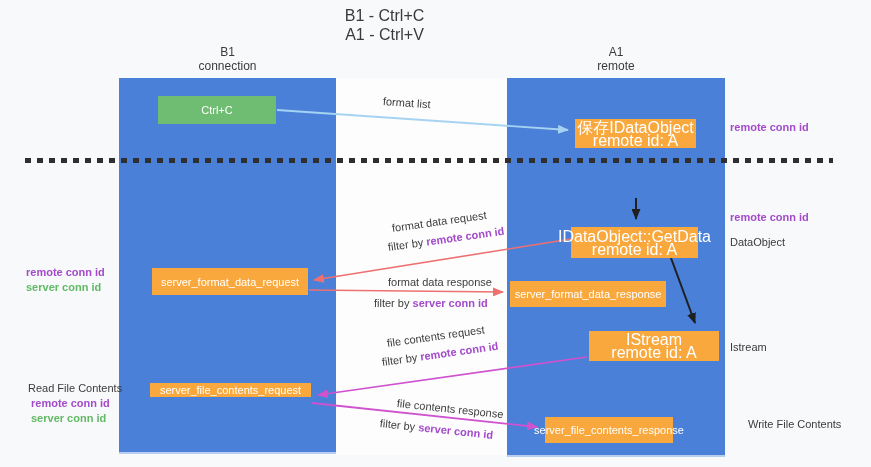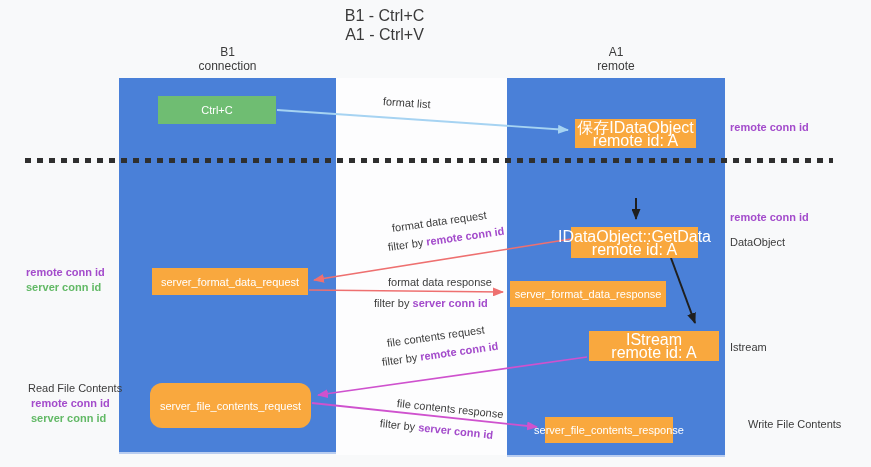--- a/index.html
+++ b/index.html
@@ -128,21 +128,21 @@
 
   <div class="node orange" style="left:510px;top:281px;width:156px;height:26px;">
     <span>server_format_data_response</span>
   </div>
 
   <div class="node orange two-line" style="left:589px;top:331px;width:130px;height:30px;">
     <div>IStream</div>
     <div>remote id: A</div>
   </div>
 
-  <div class="node orange" style="left:150px;top:383px;width:161px;height:45px;border-radius:12px;">
+  <div class="node orange" style="left:150px;top:383px;width:161px;height:14px;">
     <span>server_file_contents_request</span>
   </div>
 
   <div class="node orange" style="left:545px;top:417px;width:128px;height:26px;">
     <span>server_file_contents_response</span>
   </div>
 
   <div class="edge-label rot-pos4" style="left:383px;top:95px;">format list</div>
 
   <div class="edge-label rot-neg" style="left:392px;top:222px;">format data request</div>

